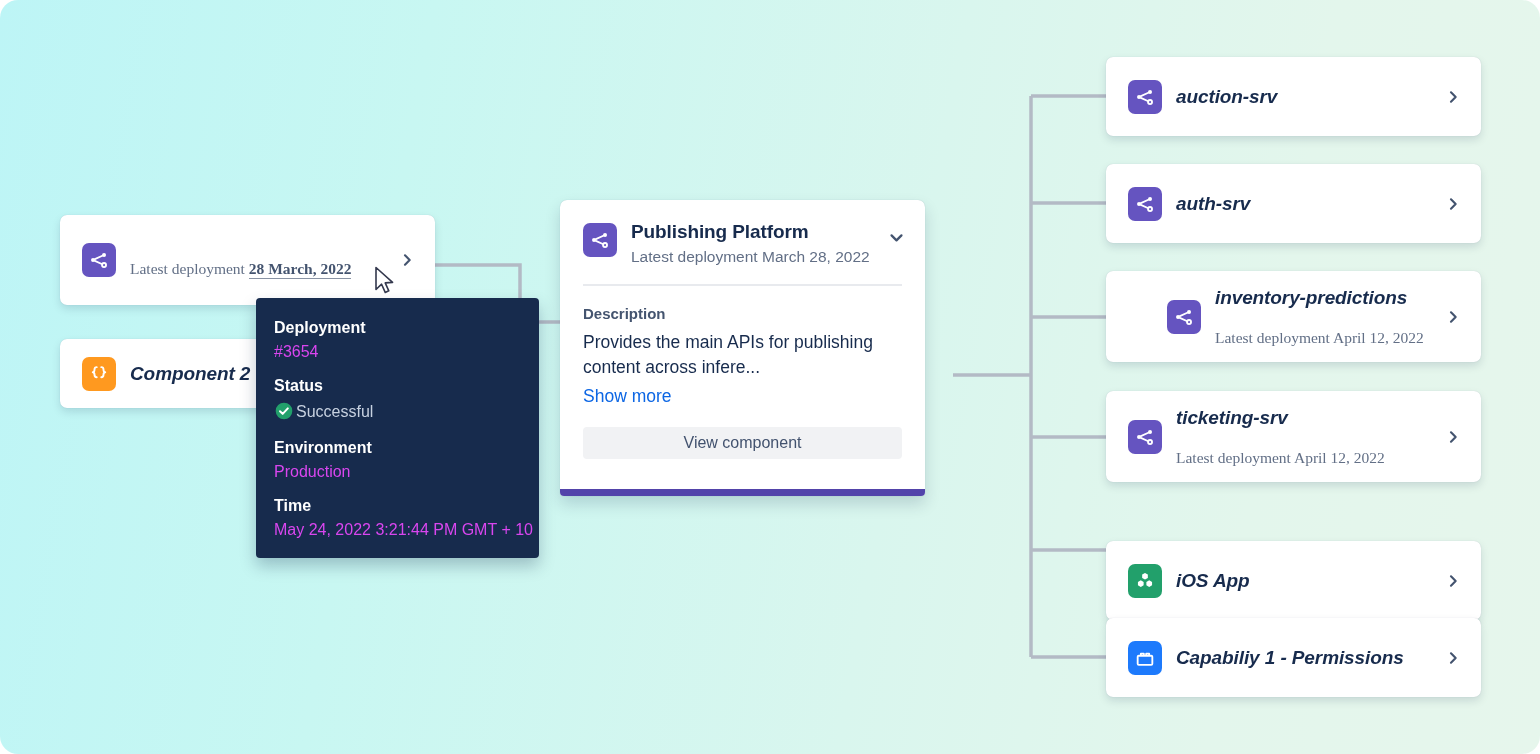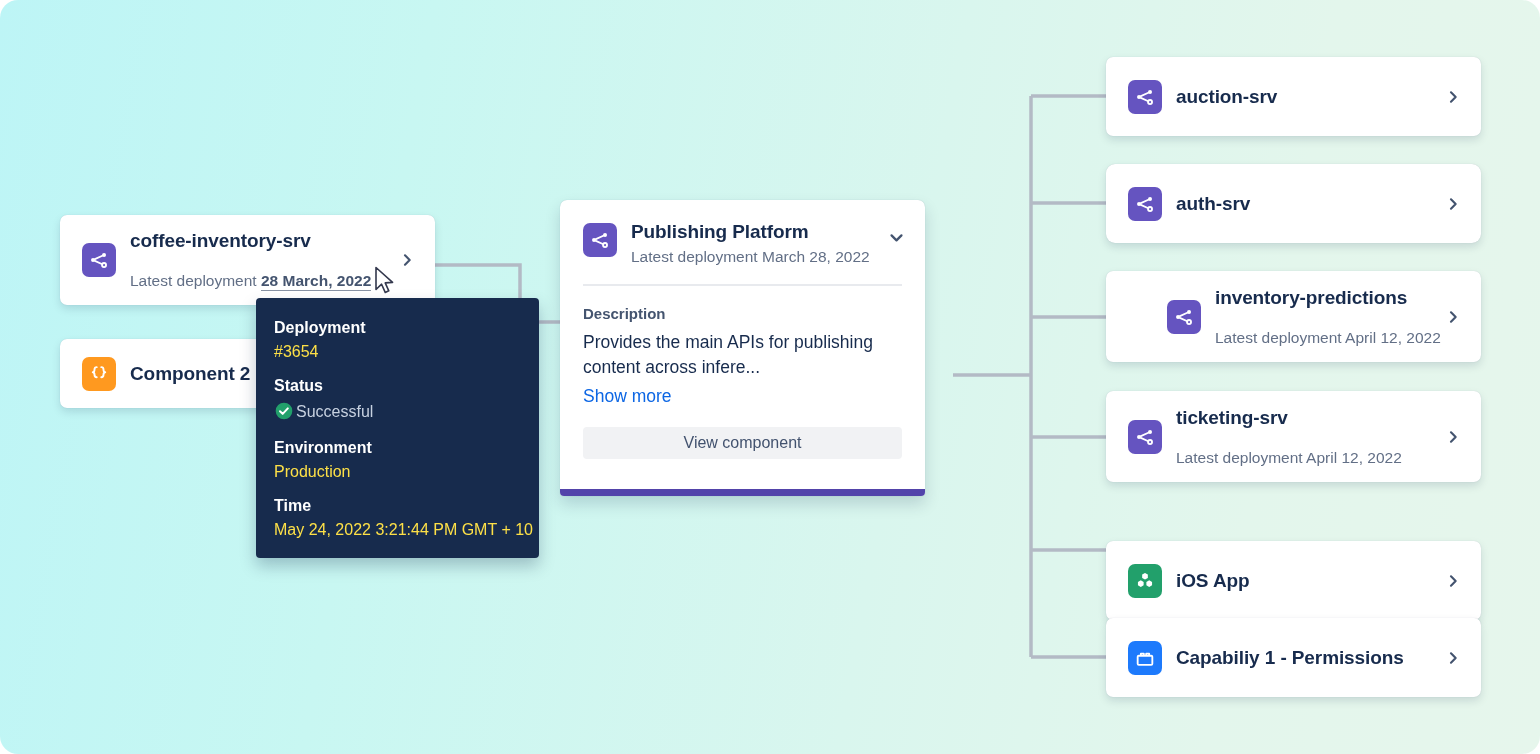--- a/index.html
+++ b/index.html
@@ -61,27 +61,29 @@
 
   .card-text { flex: 1 1 auto; min-width: 0; }
 
   .card-title {
     font-size: 19px;
     font-weight: bold;
     color: #172b4d;
     letter-spacing: -0.1px;
     line-height: 24px;
     white-space: nowrap;
+    font-style: italic;
   }
   .card-sub {
     font-size: 15.5px;
     color: #626f86;
     line-height: 21px;
     margin-top: 17px;
     white-space: nowrap;
+    font-family: Liberation Serif, serif;
   }
   .card-sub .dep-link {
     color: #44546f;
     font-weight: bold;
     border-bottom: 1.6px solid #8993a4;
     padding-bottom: 1px;
   }
 
   .chev {
     flex: 0 0 auto;
@@ -91,21 +93,21 @@
     justify-content: center;
   }
 
   
   #card-coffee { left: 60px; top: 215px; width: 375px; height: 90px; }
   #card-component2 { left: 60px; top: 339px; width: 375px; height: 69px; }
 
   
   .right-card { left: 1106px; width: 375px; }
   #card-auction   { top: 57px;  height: 79px; }
-  #card-auth      { top: 164px; height: 79px; border-radius: 9px; }
+  #card-auth      { top: 164px; height: 79px; }
   #card-inventory { top: 271px; height: 91px; padding-left: 39px; }
   #card-ticketing { top: 391px; height: 91px; }
   #card-ios       { top: 541px; height: 79px; }
   #card-capability{ top: 618px; height: 79px; }
 
   
   #card-publishing {
     left: 560px;
     top: 200px;
     width: 365px;
@@ -200,21 +202,21 @@
     box-shadow: 0 8px 16px rgba(9, 30, 66, 0.25);
   }
   .tt-label {
     font-size: 16px;
     font-weight: bold;
     color: #ffffff;
     line-height: 22px;
   }
   .tt-value {
     font-size: 16px;
-    color: #fde047;
+    color: #d946ef;
     line-height: 22px;
     margin-top: 2px;
     white-space: nowrap;
   }
   .tt-group { margin-bottom: 12px; }
   .tt-status {
     display: flex;
     gap: 2px;
     margin-top: 4px;
   }
@@ -256,21 +258,20 @@
       <div class="tile tile-purple">
         <svg width="22" height="22" viewBox="0 0 24 24" fill="none" stroke="#ffffff" stroke-width="2" stroke-linecap="round" stroke-linejoin="round">
           <circle cx="17.5" cy="6.5" r="2.2" fill="#ffffff" stroke="none"></circle>
           <circle cx="17.5" cy="17.5" r="2.2" fill="none"></circle>
           <circle cx="5.5" cy="12" r="2.2" fill="#ffffff" stroke="none"></circle>
           <line x1="7.5" y1="11" x2="15.6" y2="7.4"></line>
           <line x1="7.5" y1="13" x2="15.6" y2="16.6"></line>
         </svg>
       </div>
       <div class="card-text">
-        <div class="card-title">coffee-inventory-srv</div>
         <div class="card-sub"><span>Latest deployment </span><span class="dep-link">28 March, 2022</span></div>
       </div>
       <div class="chev">
         <svg width="16" height="16" viewBox="0 0 24 24" fill="none" stroke="currentColor" stroke-width="3.2" stroke-linecap="round" stroke-linejoin="round">
             <polyline points="9 5 16 12 9 19"></polyline>
           </svg>
       </div>
     </div>
   </div>
 

